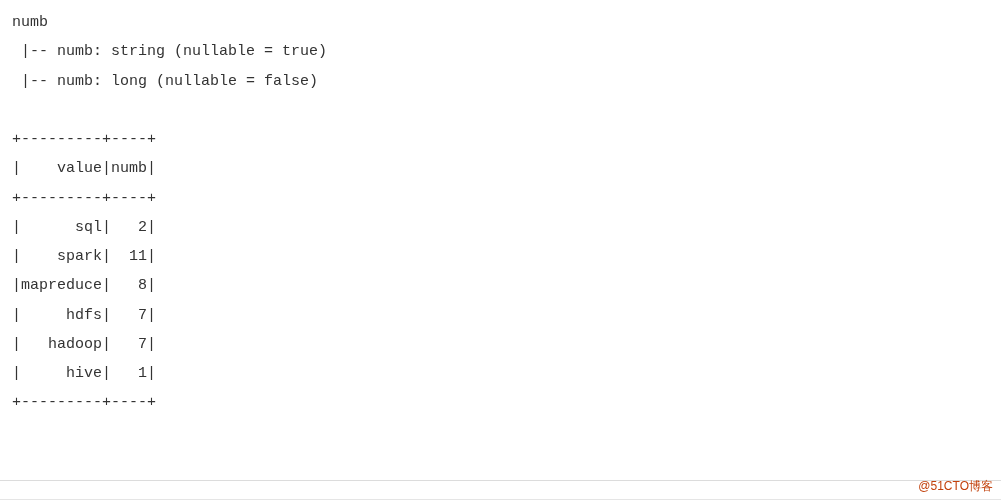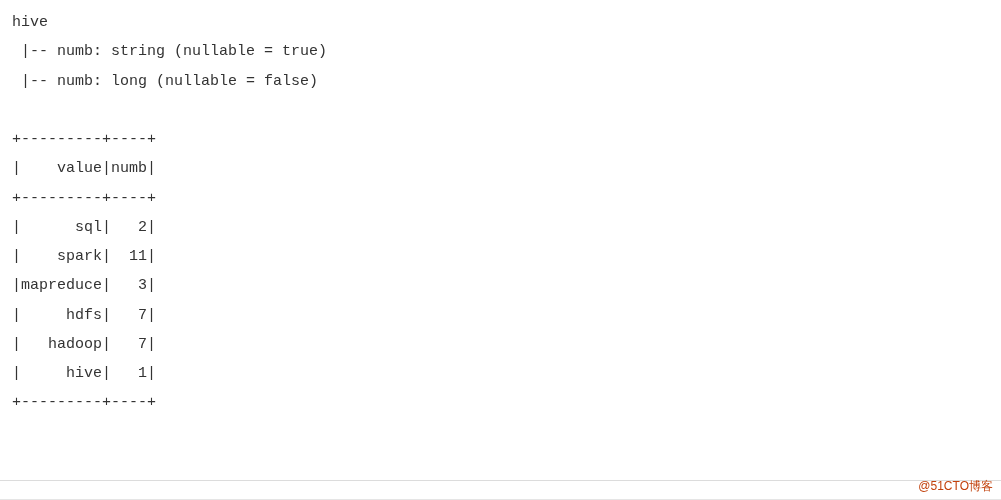--- a/index.html
+++ b/index.html
@@ -43,30 +43,30 @@
       left: 0;
       right: 0;
       bottom: 18px;
       border-top: 1px solid #dcdcdc;
     }
   </style>
 </head>
 <body>
 
 <div class="container">
-<pre><span>hive</span>
+<pre><span>numb</span>
 <span> |-- numb: string (nullable = true)</span>
 <span> |-- numb: long (nullable = false)</span>
 
 <span>+---------+----+</span>
 <span>|    value|numb|</span>
 <span>+---------+----+</span>
 <span>|      sql|   2|</span>
 <span>|    spark|  11|</span>
-<span>|mapreduce|   3|</span>
+<span>|mapreduce|   8|</span>
 <span>|     hdfs|   7|</span>
 <span>|   hadoop|   7|</span>
 <span>|     hive|   1|</span>
 <span>+---------+----+</span></pre>
 
   <div class="hr"></div>
   <div class="watermark">@51CTO博客</div>
 </div>
 
 </body></html>

